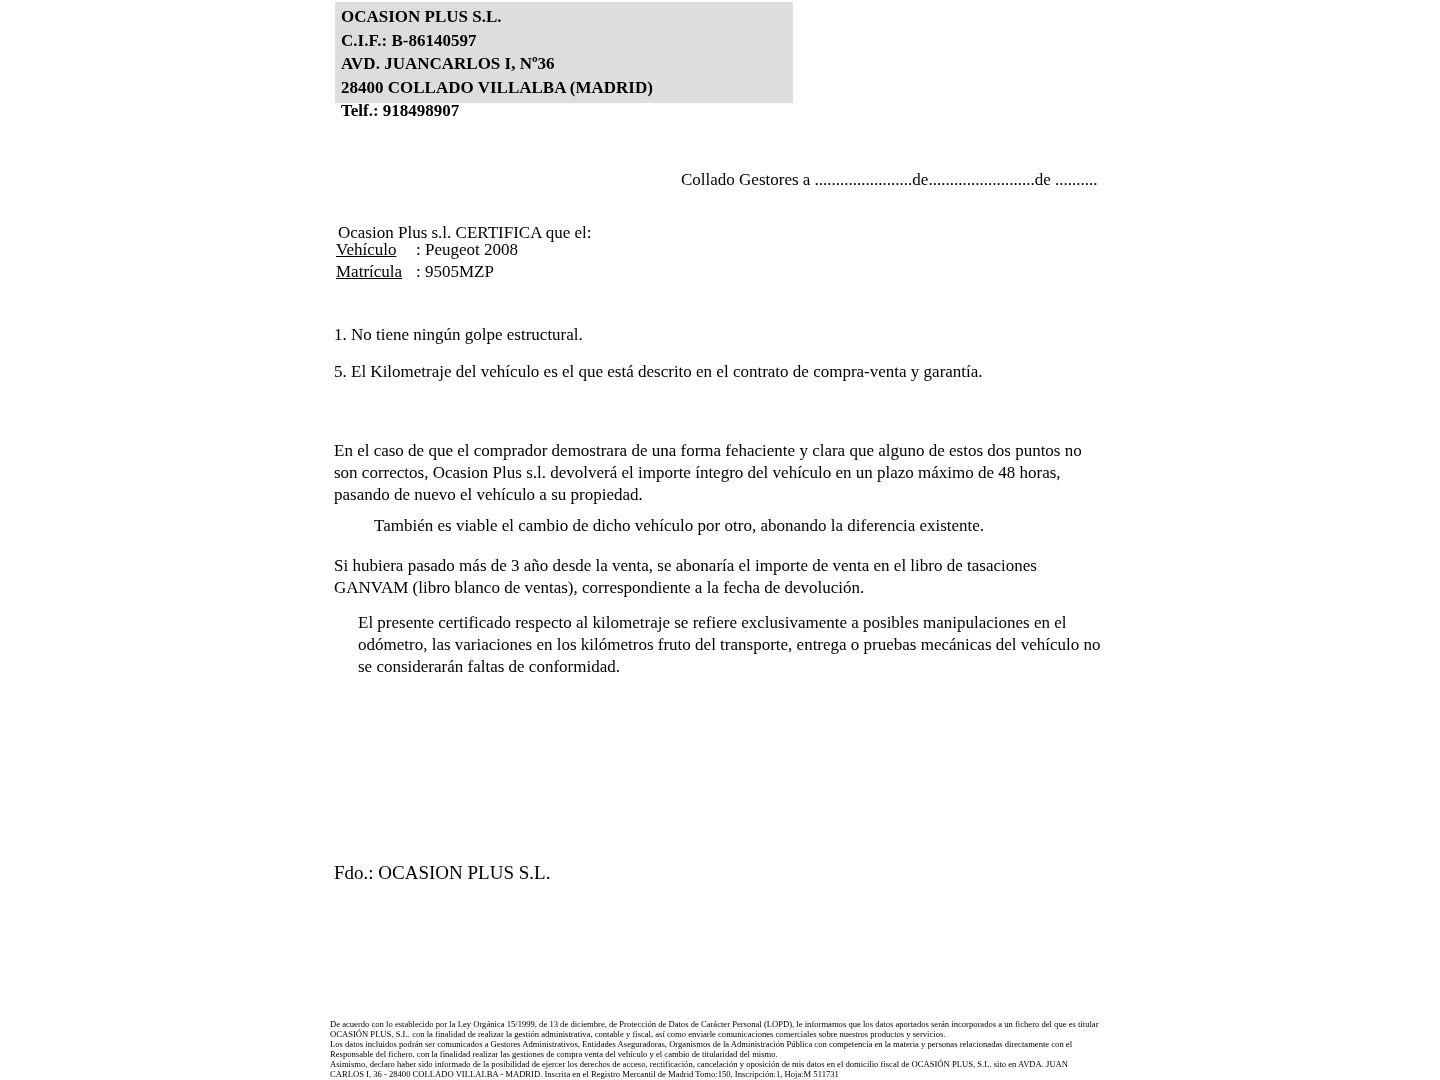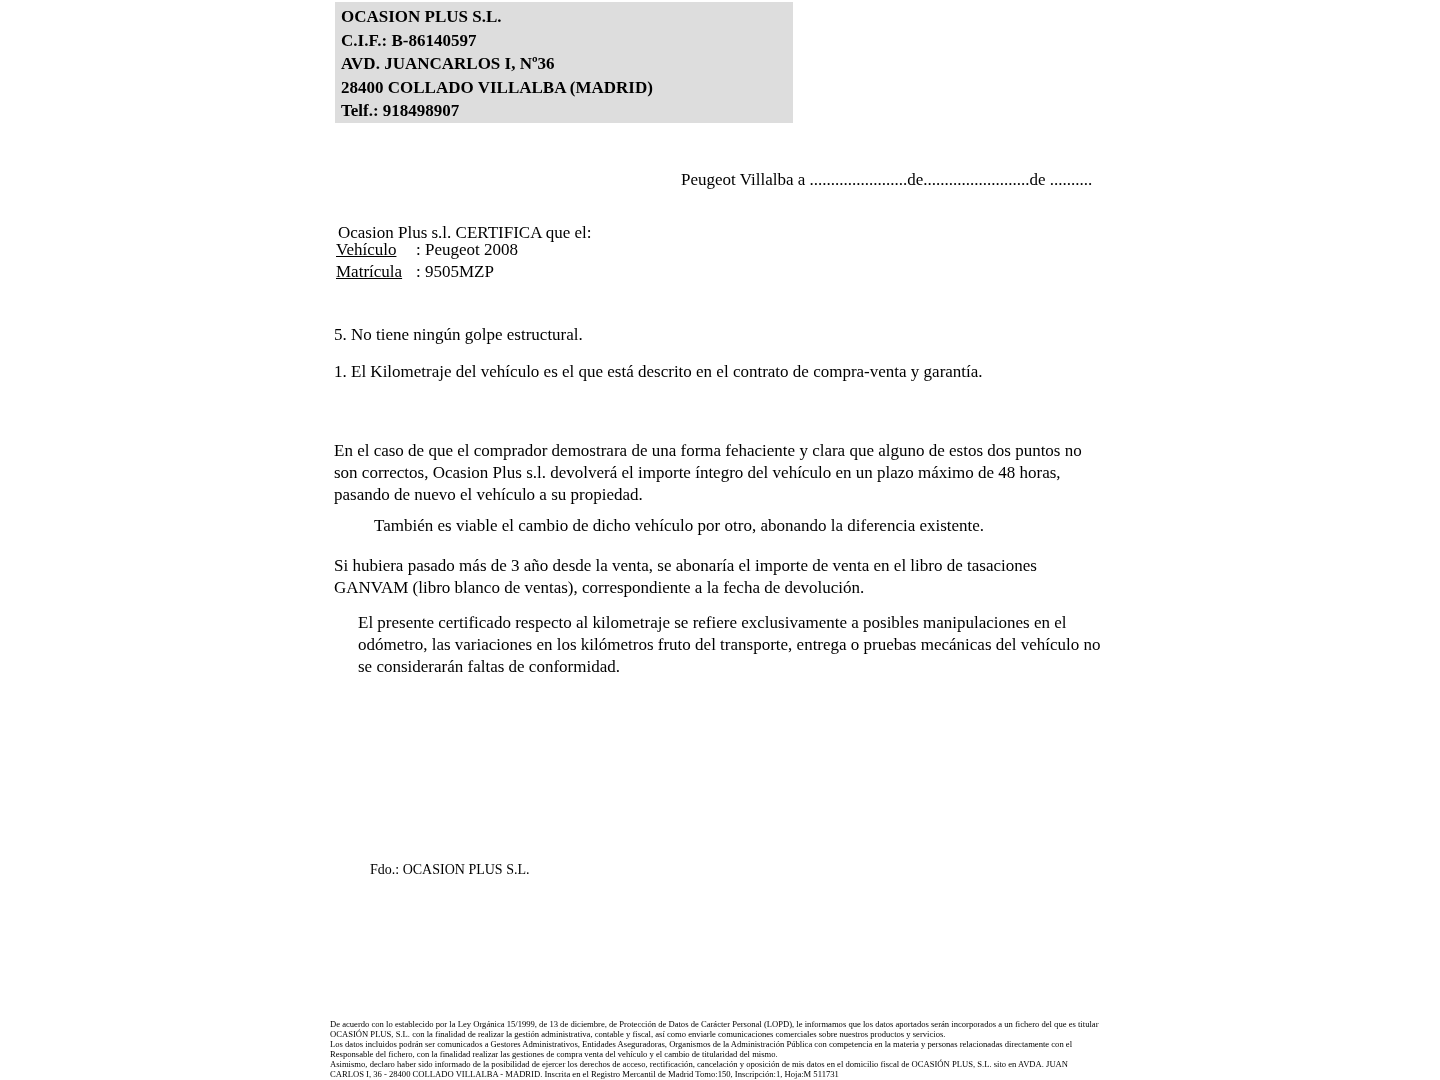--- a/index.html
+++ b/index.html
@@ -9,21 +9,21 @@
     height: 1080px;
     position: relative;
     font-family: "Liberation Serif", "DejaVu Serif", serif;
     color: #000000;
     overflow: hidden;
   }
   .abs { position: absolute; }
 
   .company-box {
     left: 335px; top: 2px;
-    width: 458px; height: 121px;
+    width: 458px; height: 101px;
     background: #dddddd;
     padding: 3px 4px 0 6px;
     font-weight: bold;
     font-size: 17px;
     line-height: 23.6px;
     white-space: pre-line;
   }
 
   .date-line {
     left: 681px; top: 170px;
@@ -48,53 +48,53 @@
     width: 790px;
     font-size: 17px;
     line-height: 22px;
     white-space: pre-line;
   }
   .body-para.para1 { top: 440px; }
   .body-para.para2 { top: 515px; margin-left: 40px; }
   .body-para.para3 { top: 555px; }
   .body-para.para4 { top: 612px; margin-left: 24px; }
 
-  .signature { left: 334px; top: 862px; font-size: 14px; margin-left: 36px; }
+  .signature { left: 334px; top: 862px; font-size: 19px; }
 
   .legal {
     left: 330px; top: 1019px;
     width: 790px;
     font-size: 8.6px;
     line-height: 10px;
     white-space: pre-line;
   }
 </style>
 </head>
 <body>
 
 <div class="abs company-box">OCASION PLUS S.L.
 C.I.F.: B-86140597
 AVD. JUANCARLOS I, Nº36
 28400 COLLADO VILLALBA (MADRID)
 Telf.: 918498907</div>
 
-<div class="abs date-line">Peugeot Villalba a .......................de.........................de ..........</div>
+<div class="abs date-line">Collado Gestores a .......................de.........................de ..........</div>
 
 <div class="abs certifica-heading">Ocasion Plus s.l. CERTIFICA que el:</div>
 
 <div class="abs field-row vehiculo">
   <span class="field-label"><span class="u">Vehículo</span></span><span>: Peugeot 2008</span>
 </div>
 
 <div class="abs field-row matricula">
   <span class="field-label"><span class="u">Matrícula</span></span><span>: 9505MZP</span>
 </div>
 
-<div class="abs point p1">5. No tiene ningún golpe estructural.</div>
-<div class="abs point p2">1. El Kilometraje del vehículo es el que está descrito en el contrato de compra-venta y garantía.</div>
+<div class="abs point p1">1. No tiene ningún golpe estructural.</div>
+<div class="abs point p2">5. El Kilometraje del vehículo es el que está descrito en el contrato de compra-venta y garantía.</div>
 
 <div class="abs body-para para1">En el caso de que el comprador demostrara de una forma fehaciente y clara que alguno de estos dos puntos no
 son correctos, Ocasion Plus s.l. devolverá el importe íntegro del vehículo en un plazo máximo de 48 horas,
 pasando de nuevo el vehículo a su propiedad.</div>
 <div class="abs body-para para2">También es viable el cambio de dicho vehículo por otro, abonando la diferencia existente.</div>
 <div class="abs body-para para3">Si hubiera pasado más de 3 año desde la venta, se abonaría el importe de venta en el libro de tasaciones
 GANVAM (libro blanco de ventas), correspondiente a la fecha de devolución.</div>
 <div class="abs body-para para4">El presente certificado respecto al kilometraje se refiere exclusivamente a posibles manipulaciones en el
 odómetro, las variaciones en los kilómetros fruto del transporte, entrega o pruebas mecánicas del vehículo no
 se considerarán faltas de conformidad.</div>

